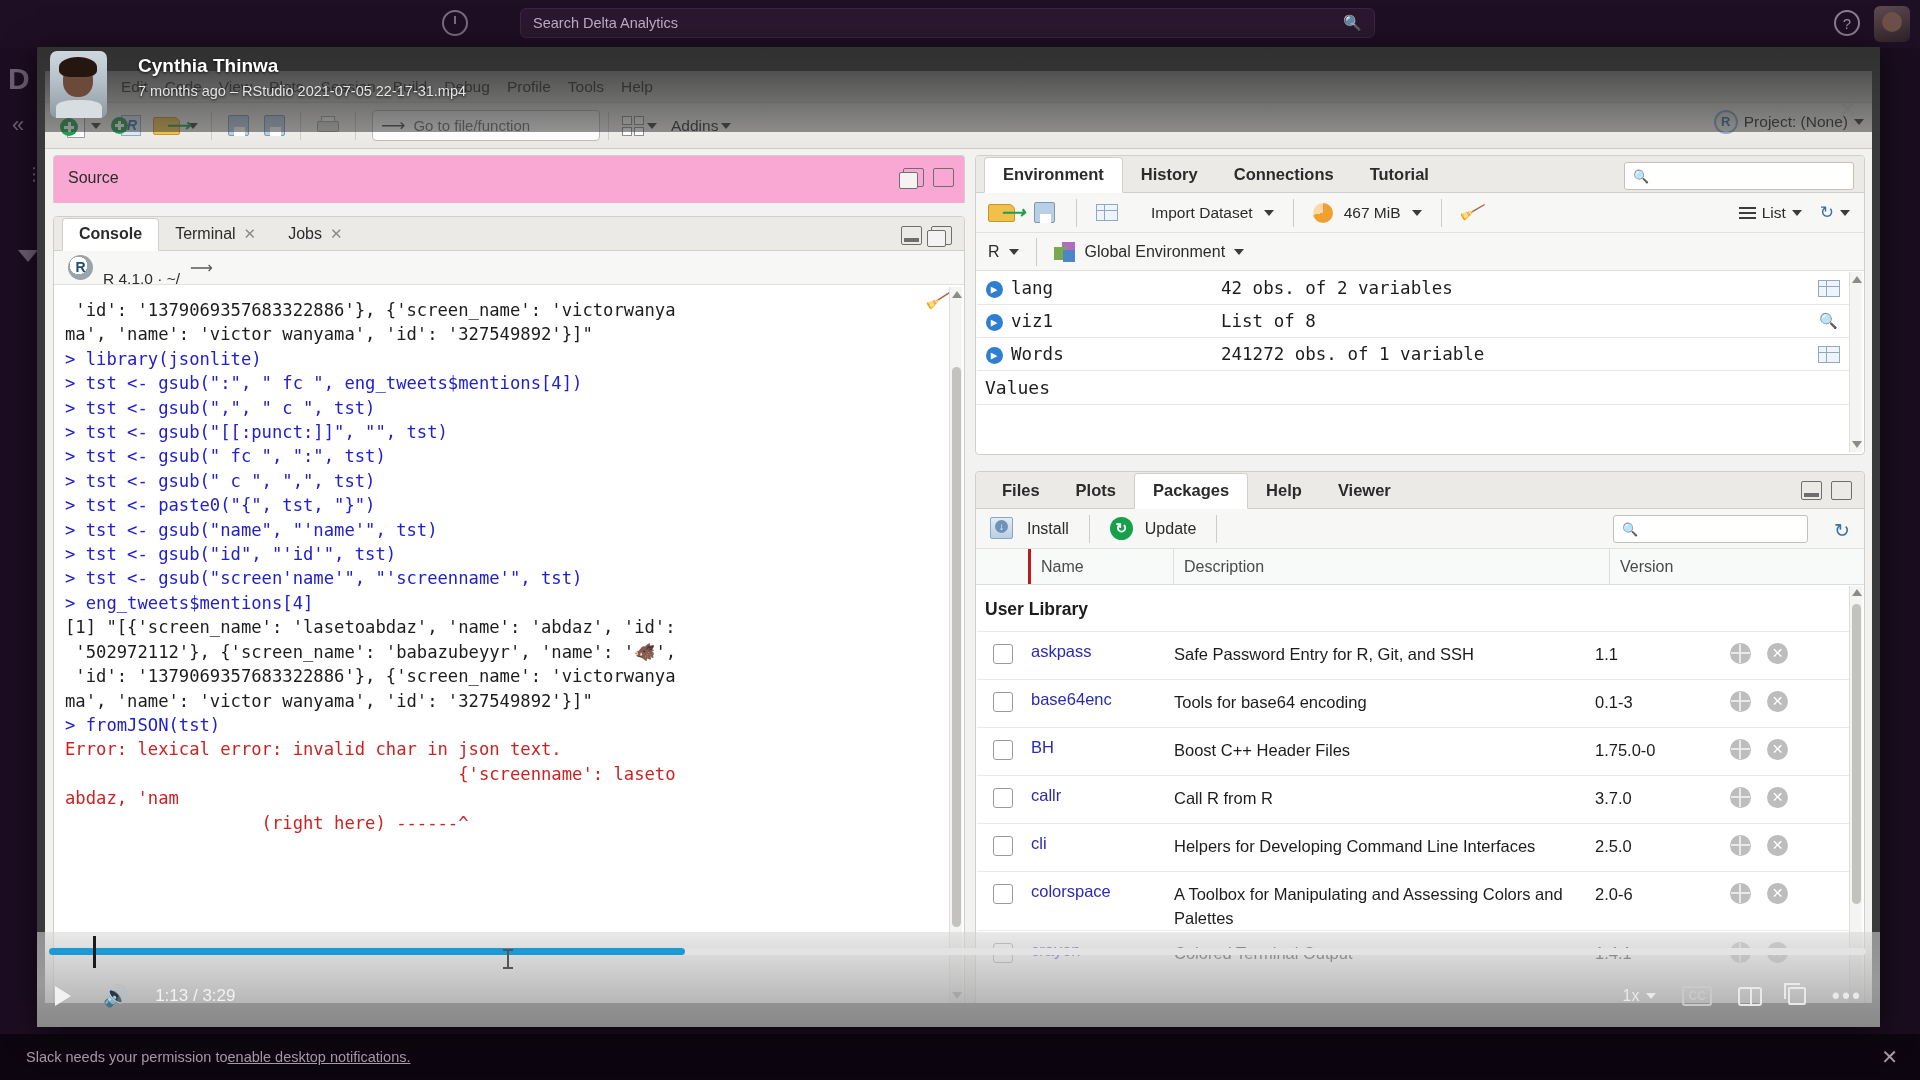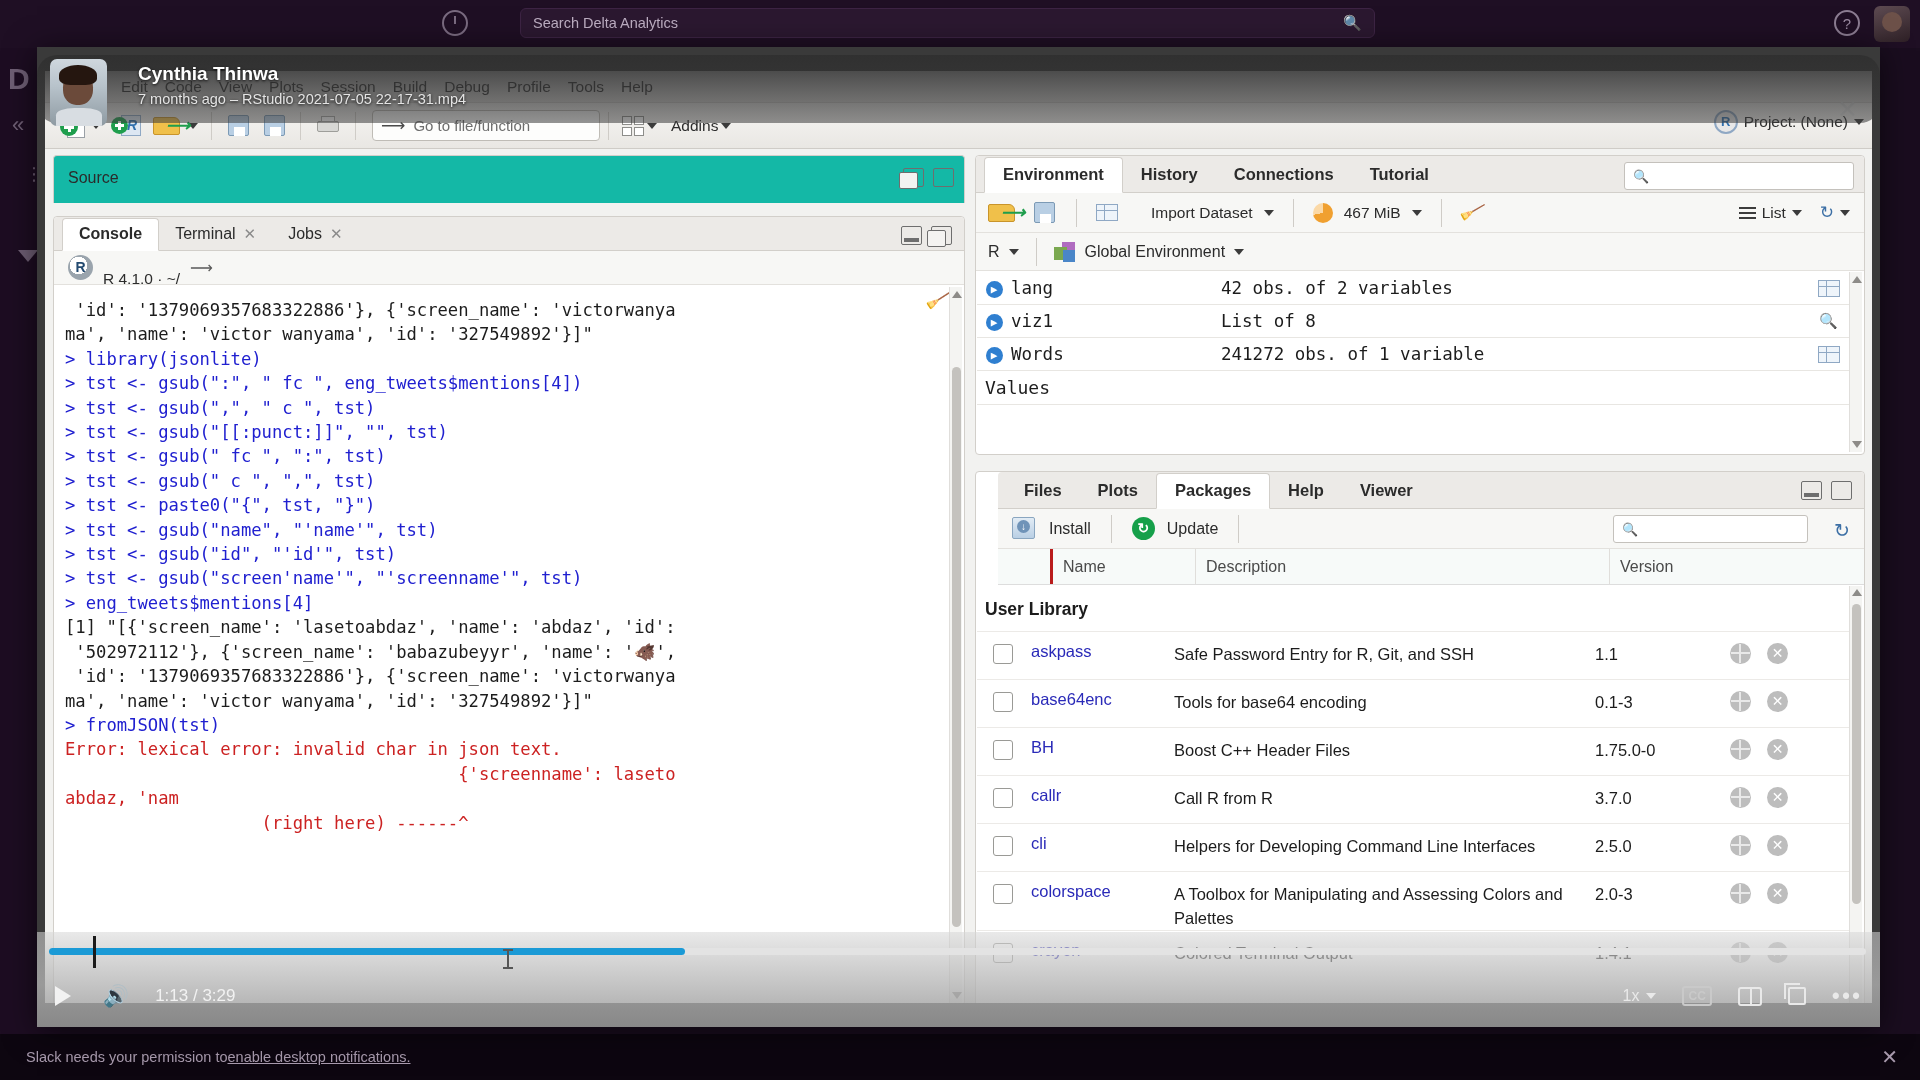--- a/index.html
+++ b/index.html
@@ -83,24 +83,23 @@
 
   
   #video-overlay {
     position: absolute; left: 37px; top: 47px;
     width: 1843px; height: 980px;
     background: #3a3a3a;
     box-shadow: 0 4px 30px rgba(0,0,0,.6);
     overflow: hidden;
   }
   .video-header {
-    position: absolute; left: 0; top: 8px; right: 0; height: 68px;
+    position: absolute; left: 0; top: 0; right: 0; height: 85px;
     background: linear-gradient(180deg, rgba(48,48,48,.97), rgba(60,60,60,.55));
     z-index: 60;
-    border-radius: 20px;
   }
   .vh-avatar {
     position: absolute; left: 13px; top: 4px; width: 57px; height: 67px;
     border-radius: 7px; overflow: hidden;
     background: linear-gradient(180deg,#cfd7de 0%,#b8c3cb 40%,#8e9aa2 100%);
   }
   .vh-avatar .face {
     position: absolute; left: 13px; top: 12px; width: 30px; height: 34px;
     border-radius: 48% 48% 44% 44%; background: #6b4a3a;
   }
@@ -186,21 +185,21 @@
   .project-box {
     position: absolute; right: 8px; top: 7px;
     display: flex; align-items: center; gap: 6px;
     font-size: 15.5px; color: #2c2c2c; cursor: pointer;
   }
   .rlogo-sm{width:24px;height:24px;border-radius:50%;background:#e8e8e8;border:2px solid #8fa8c4;color:#2f6fad;font-weight:bold;font-size:13px;text-align:center;line-height:20px;}
 
   
   .rs-source {
     position: absolute; left: 8px; top: 84px; width: 912px; height: 48px;
-    background: #14b8a6; border: 1px solid #d2cfca; border-bottom: none;
+    background: #f9a8d4; border: 1px solid #d2cfca; border-bottom: none;
     border-radius: 4px 4px 0 0;
   }
   .rs-source-label { position: absolute; left: 14px; top: 13px; font-size: 16px; color: #2b2b2b; }
   .pane-btns { position: absolute; right: 10px; top: 12px; display: flex; gap: 9px; }
   .pb { width: 21px; height: 19px; border: 1.6px solid #6e6e6e; border-radius: 2px; position: relative; cursor: pointer; }
   .pb.stack::after { content:""; position:absolute; left:-5px; top:3px; width:17px; height:15px; border:1.6px solid #6e6e6e; background:#f4f3f1; border-radius:2px;}
   .pb.min::before { content:""; position:absolute; left:2px; bottom:2px; right:2px; height:4px; background:#6e6e6e; }
 
   
   .rs-console {
@@ -308,21 +307,21 @@
   .env-section { height:34px; display:flex; align-items:center; padding-left:8px;
                  font-size:18px; color:#1c1c1c; font-family:"DejaVu Sans Mono", monospace;
                  border-bottom:1px solid #e8e6e2;}
   .env-scrollbar{position:absolute;right:2px;top:116px;bottom:2px;width:13px;background:#f4f4f2;border-left:1px solid #e0dedb;}
   .env-scrollbar .arrow-up{position:absolute;left:2px;top:4px;width:0;height:0;border-left:5px solid transparent;border-right:5px solid transparent;border-bottom:7px solid #8d8b88;}
   .env-scrollbar .arrow-down{position:absolute;left:2px;bottom:4px;width:0;height:0;border-left:5px solid transparent;border-right:5px solid transparent;border-top:7px solid #8d8b88;}
 
   
   .rs-pkg {
     position: absolute; left: 930px; top: 400px; width: 890px; height: 560px;
-    background: #fff; border: 1px solid #d2cfca; border-radius: 4px; padding-left: 22px;
+    background: #fff; border: 1px solid #d2cfca; border-radius: 4px;
   }
   .pkg-tabs {
     height: 37px; background: #eceae7; border-bottom: 1px solid #d2cfca;
     display: flex; align-items: flex-end; padding-left: 8px;
     border-radius: 4px 4px 0 0; position: relative;
   }
   .pkg-toolbar {
     height: 40px; background: #f7f7f5; border-bottom: 1px solid #e3e1dd;
     display: flex; align-items: center; padding-left: 14px; gap: 12px; position: relative;
   }
@@ -734,21 +733,21 @@
                 <span class="ic-globe"></span>
                 <span class="ic-x">✕</span>
               </div>
             </div>
             <div class="pkg-row">
               <div class="pr-chk">
                 <span class="box"></span>
               </div>
               <div class="pr-name">colorspace</div>
               <div class="pr-desc">A Toolbox for Manipulating and Assessing Colors and Palettes</div>
-              <div class="pr-ver">2.0-3</div>
+              <div class="pr-ver">2.0-6</div>
               <div class="pr-act">
                 <span class="ic-globe"></span>
                 <span class="ic-x">✕</span>
               </div>
             </div>
             <div class="pkg-row">
               <div class="pr-chk">
                 <span class="box"></span>
               </div>
               <div class="pr-name">crayon</div>

